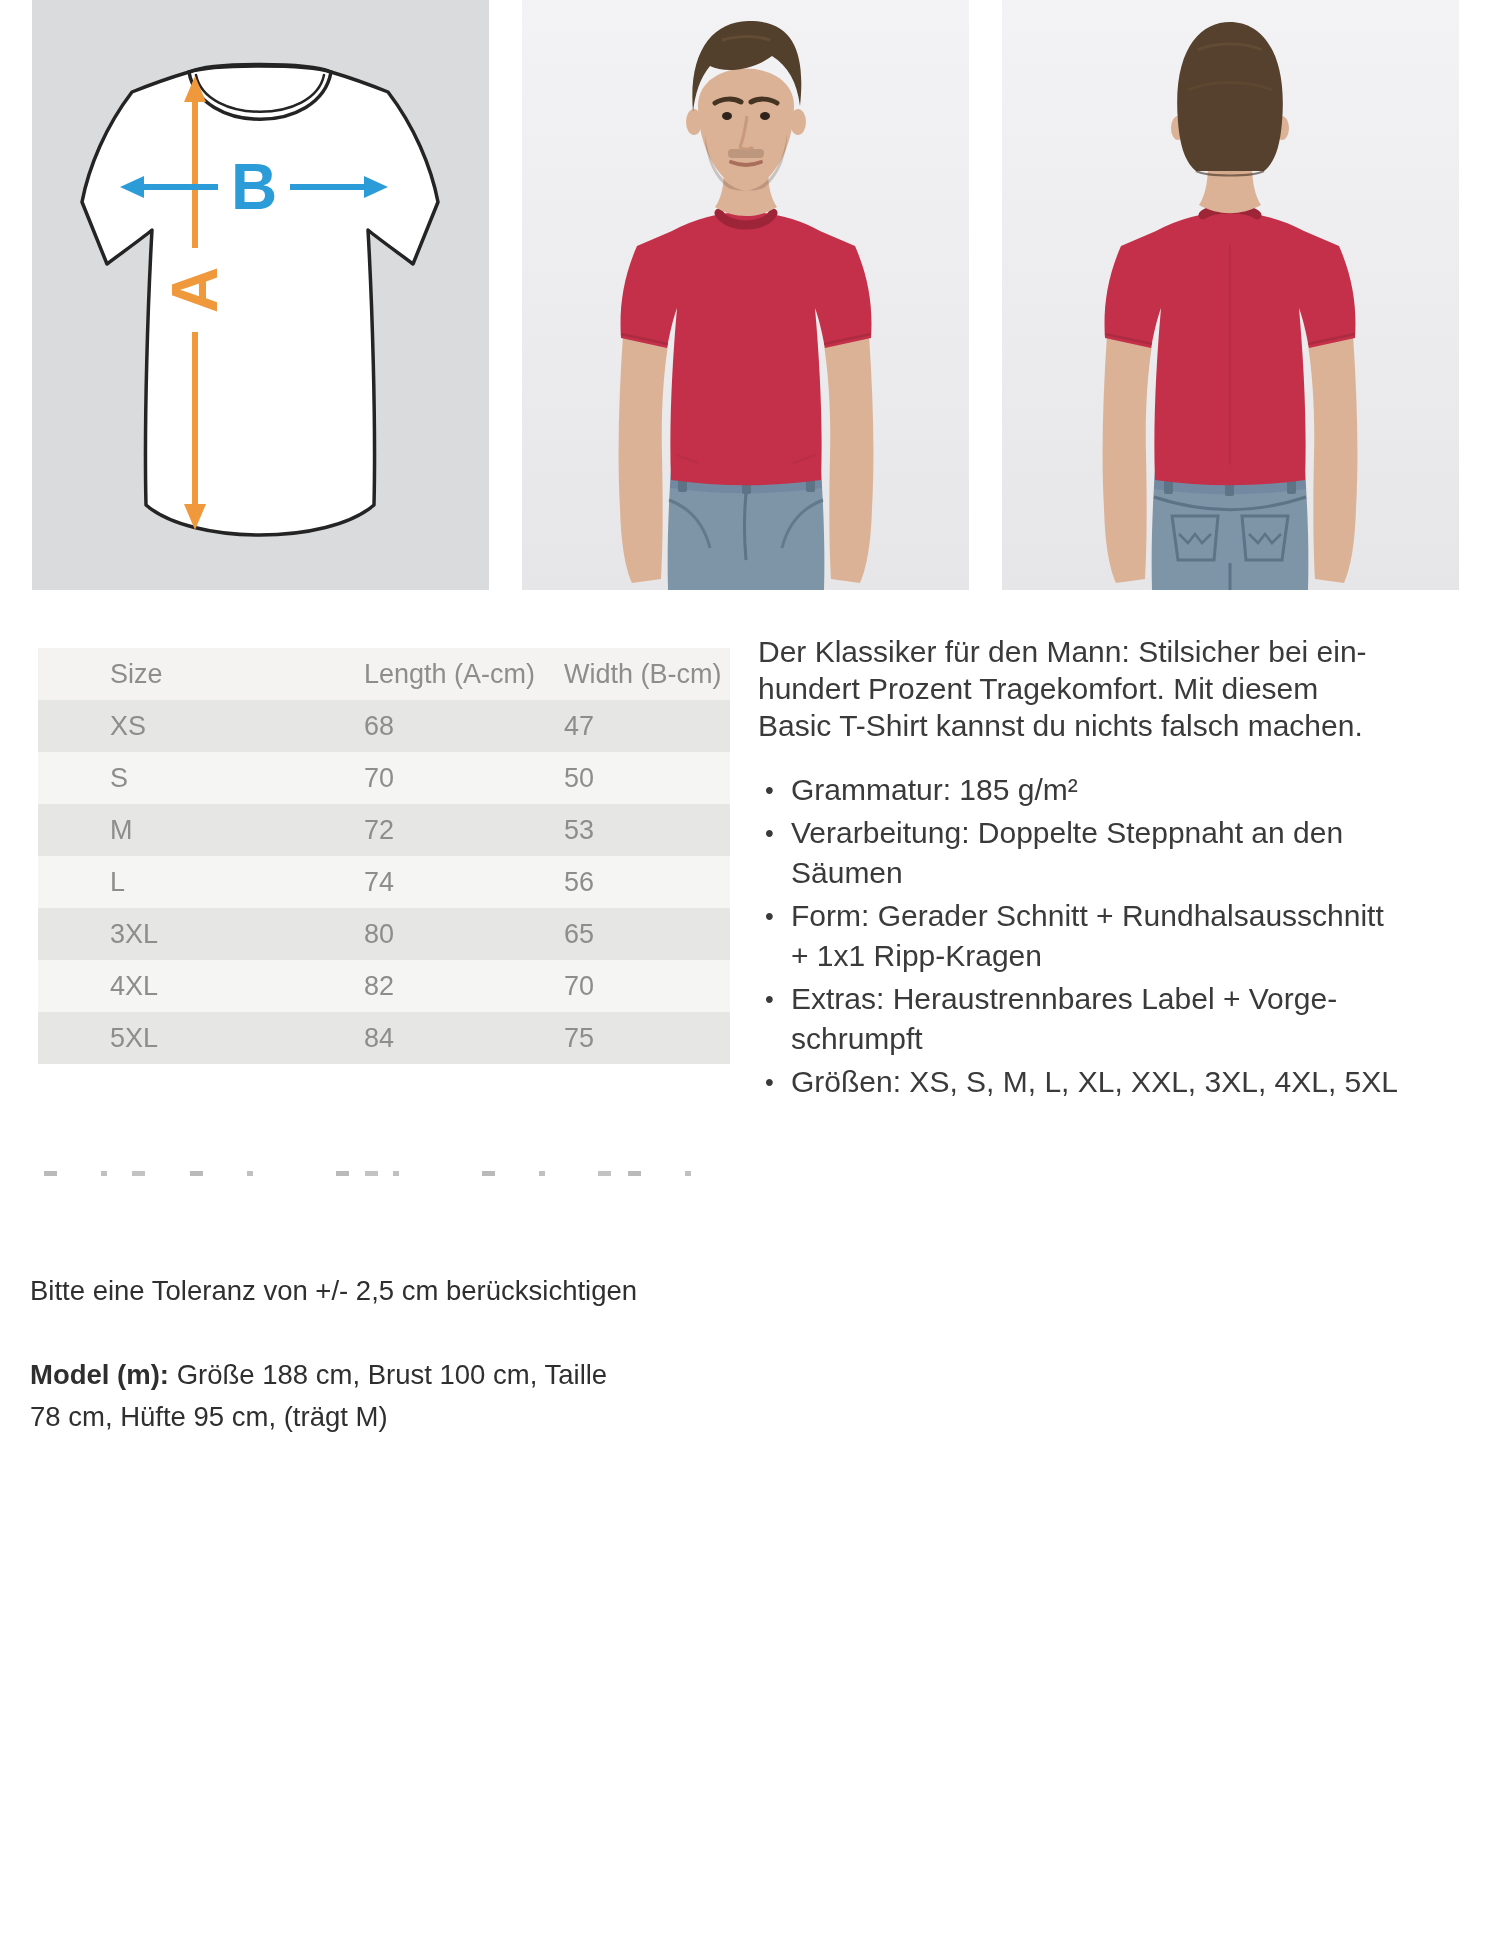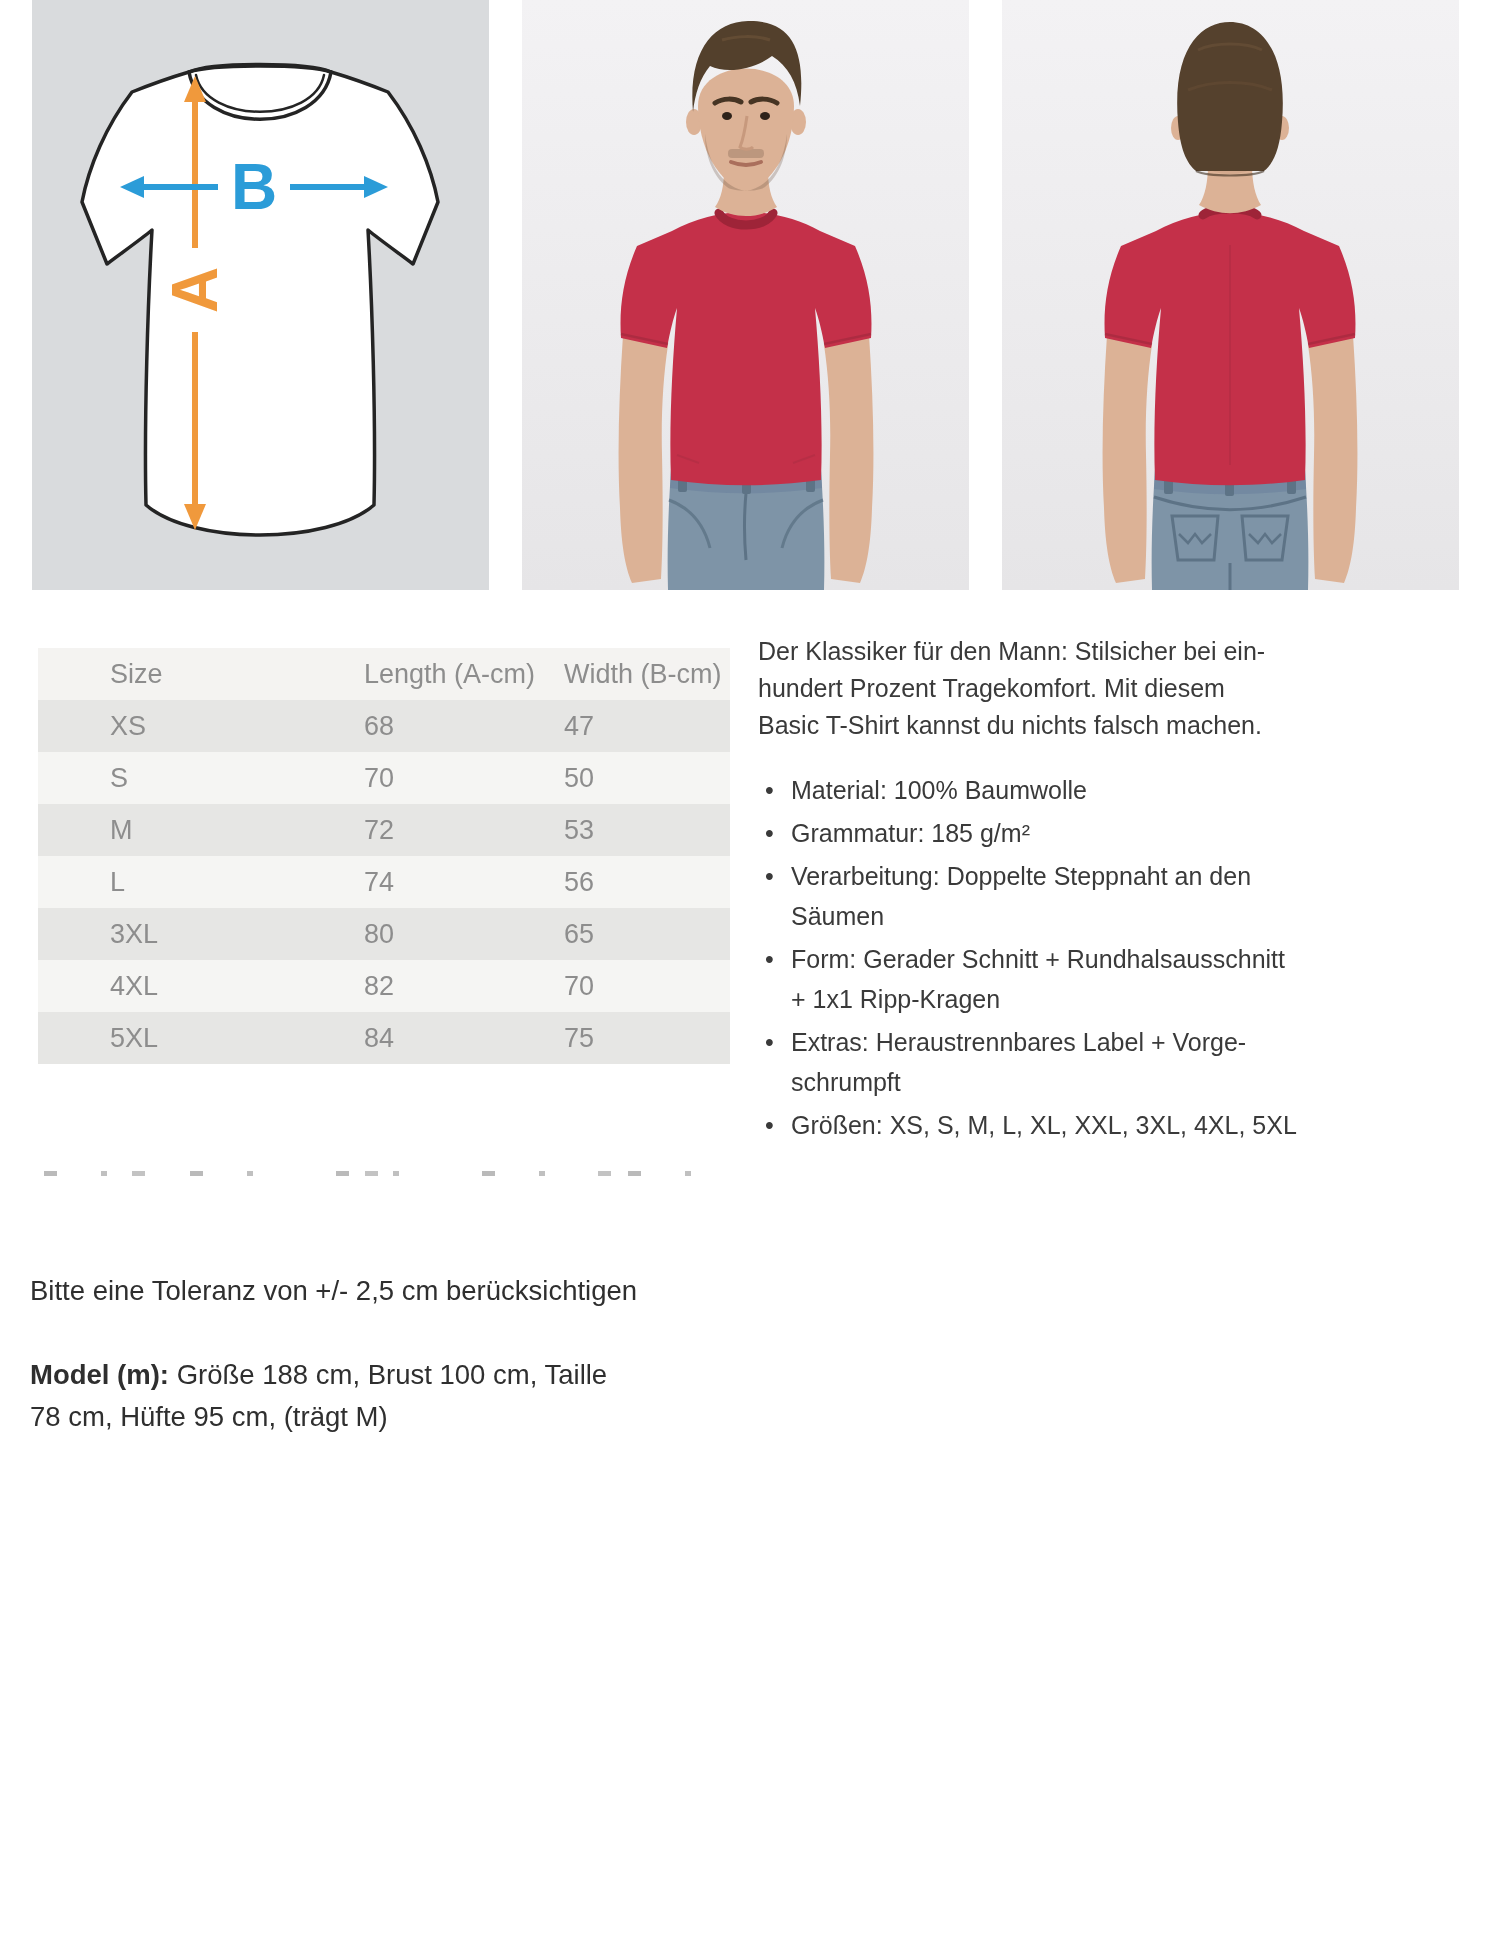--- a/index.html
+++ b/index.html
@@ -43,21 +43,21 @@
   .clipped-row .marks{
     position:absolute; left:6px; top:3px; width:680px; height:5px;
     background-image:
       repeating-linear-gradient(90deg,#a3a3a3 0 13px,transparent 13px 57px,#ababab 57px 63px,transparent 63px 146px),
       repeating-linear-gradient(90deg,transparent 0 88px,#b0b0b0 88px 101px,transparent 101px 233px);
     opacity:.75;
   }
   
   .desc{
     position:absolute; left:758px; top:633px; width:736px;
-    font-size:25px; color:var(--body-text);
+    font-size:30px; color:var(--body-text);
   }
   .desc p{margin:0; line-height:37px; white-space:pre-line;}
   .desc ul{margin:26px 0 0 0; padding:0; list-style:none;}
   .desc li{
     position:relative; padding-left:33px; margin:0 0 3px 0;
     line-height:40px; white-space:pre-line;
   }
   .desc li::before{
     content:"\2022"; position:absolute; left:7px; top:0;
     font-size:25px; color:var(--body-text);
@@ -276,21 +276,20 @@
   <div class="clipped-row">
     <div class="marks"></div>
   </div>
 
   <div class="desc">
     <p>Der Klassiker für den Mann: Stilsicher bei ein-
 hundert Prozent Tragekomfort. Mit diesem
 Basic T-Shirt kannst du nichts falsch machen.</p>
     <ul>
 
-        <li><span>Material: 100% Baumwolle</span></li>
 
         <li><span>Grammatur: 185 g/m²</span></li>
 
         <li><span>Verarbeitung: Doppelte Steppnaht an den
 Säumen</span></li>
 
         <li><span>Form: Gerader Schnitt + Rundhalsausschnitt
 + 1x1 Ripp-Kragen</span></li>
 
         <li><span>Extras: Heraustrennbares Label + Vorge-

